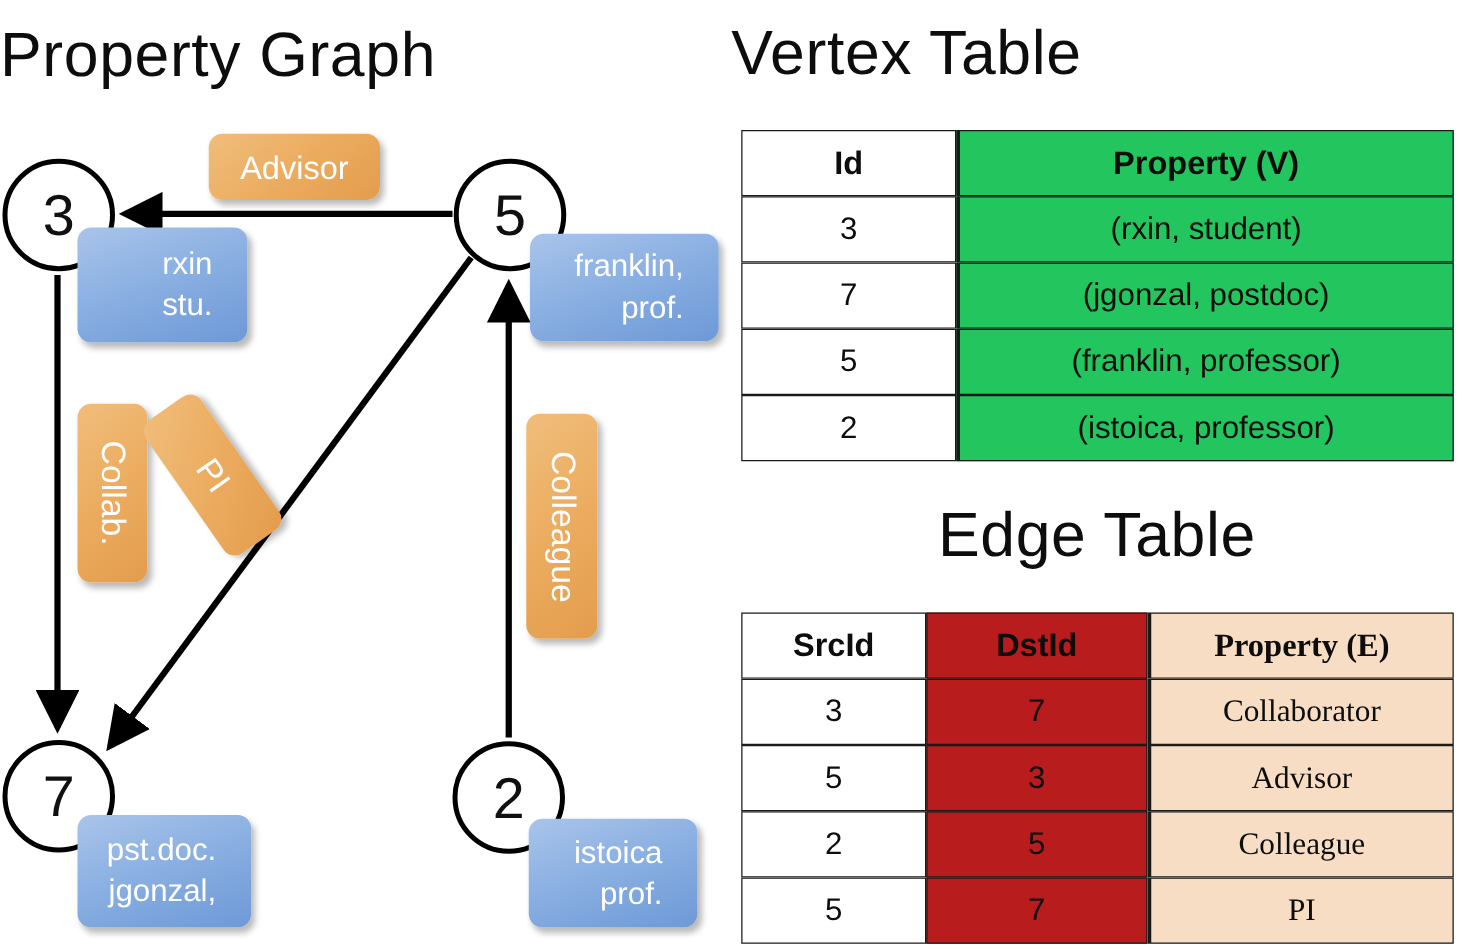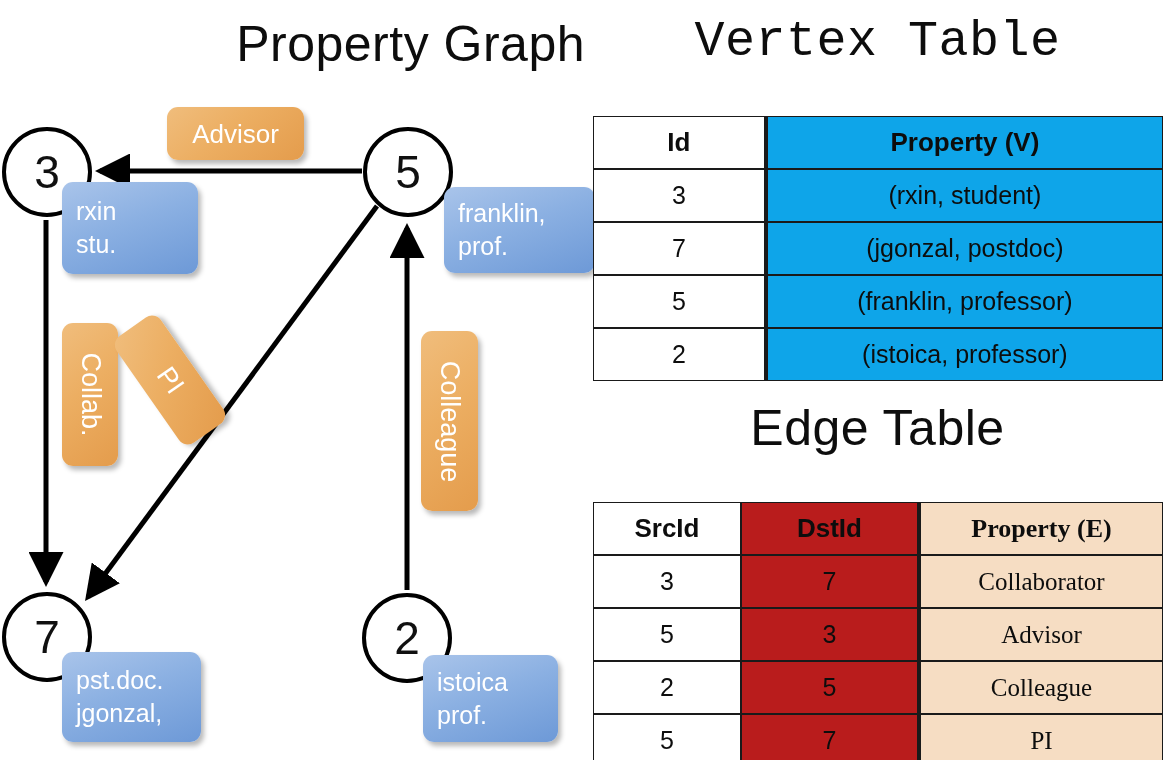--- a/index.html
+++ b/index.html
@@ -21,31 +21,30 @@
     position: absolute;
     font-family: "Liberation Sans", sans-serif;
     font-weight: 300;
     color: #0d0d0d;
     white-space: nowrap;
     letter-spacing: 0.5px;
   }
   #title-property-graph {
     left: 0; top: 14px;
     width: 585px;
-    text-align: right;
+    text-align: left;
     font-size: 50px;
     line-height: 60px;
   }
   #title-vertex-table {
     left: 585px; top: 12px;
     width: 585px;
-    text-align: center;
+    text-align: left;
     font-size: 50px;
     line-height: 60px;
-    font-family: Liberation Mono, monospace;
   }
   #title-edge-table {
     left: 585px; top: 398px;
     width: 585px;
     text-align: center;
     font-size: 50px;
     line-height: 60px;
   }
 
   
@@ -88,35 +87,36 @@
     position: absolute;
     box-sizing: border-box;
     border-radius: 11px;
     color: #ffffff;
     font-family: "Liberation Sans", sans-serif;
     font-weight: 400;
     box-shadow: 3px 4px 5px rgba(0,0,0,0.28);
     display: flex;
     flex-direction: column;
     justify-content: center;
-    padding: 4px 14px;
+    padding: 4px 28px;
+    align-items: flex-end;
   }
   .vbox {
     background: linear-gradient(160deg, #a9c4ea 0%, #8bb0e2 45%, #6d99d7 100%);
     font-size: 25px;
     line-height: 33px;
   }
   .ebox {
     background: linear-gradient(140deg, #f0bd7c 0%, #ecae62 45%, #e49c4c 100%);
     font-size: 25px;
     line-height: 30px;
   }
 
   #box-rxin      { left: 62px;  top: 182px; width: 136px; height: 92px; }
-  #box-franklin  { left: 444px; top: 187px; width: 151px; height: 86px; }
+  #box-franklin  { left: 424px; top: 187px; width: 151px; height: 86px; }
   #box-jgonzal   { left: 62px;  top: 652px; width: 139px; height: 90px; }
   #box-istoica   { left: 423px; top: 655px; width: 135px; height: 87px; }
 
   #box-advisor {
     left: 167px; top: 107px; width: 137px; height: 53px;
     align-items: center;
     justify-content: center;
     padding: 0;
     font-size: 26px;
   }
@@ -145,21 +145,20 @@
     padding: 0;
   }
   #box-pi .rot-text { font-size: 27px; }
 
   
   .data-table {
     position: absolute;
     border-collapse: separate;
     border-spacing: 0;
     font-family: "Liberation Sans", sans-serif;
-    margin-top: 12px;
   }
   .data-table td, .data-table th {
     border: 1.5px solid #1a1a1a;
     padding: 0;
     text-align: center;
     vertical-align: middle;
     font-weight: 400;
     font-size: 25px;
     color: #0d0d0d;
   }
@@ -168,21 +167,21 @@
     font-size: 26px;
   }
   .sep-col { border-left-width: 3px !important; }
 
   #vertex-table {
     left: 593px; top: 104px;
     width: 570px;
   }
   #vertex-table tr { height: 53px; }
   #vertex-table .col-id   { width: 190px; background: #ffffff; }
-  #vertex-table .col-prop { width: 433px; background: #0ea5e9; }
+  #vertex-table .col-prop { width: 433px; background: #22c55e; }
 
   #edge-table {
     left: 593px; top: 490px;
     width: 570px;
     border-radius: 16px;
   }
   #edge-table tr { height: 53px; }
   #edge-table .col-src { width: 148px; background: #ffffff; }
   #edge-table .col-dst { width: 178px; background: #b91c1c; }
   #edge-table .col-prop{ width: 244px; background: #f6ddc3; font-family: Liberation Serif, serif; }

